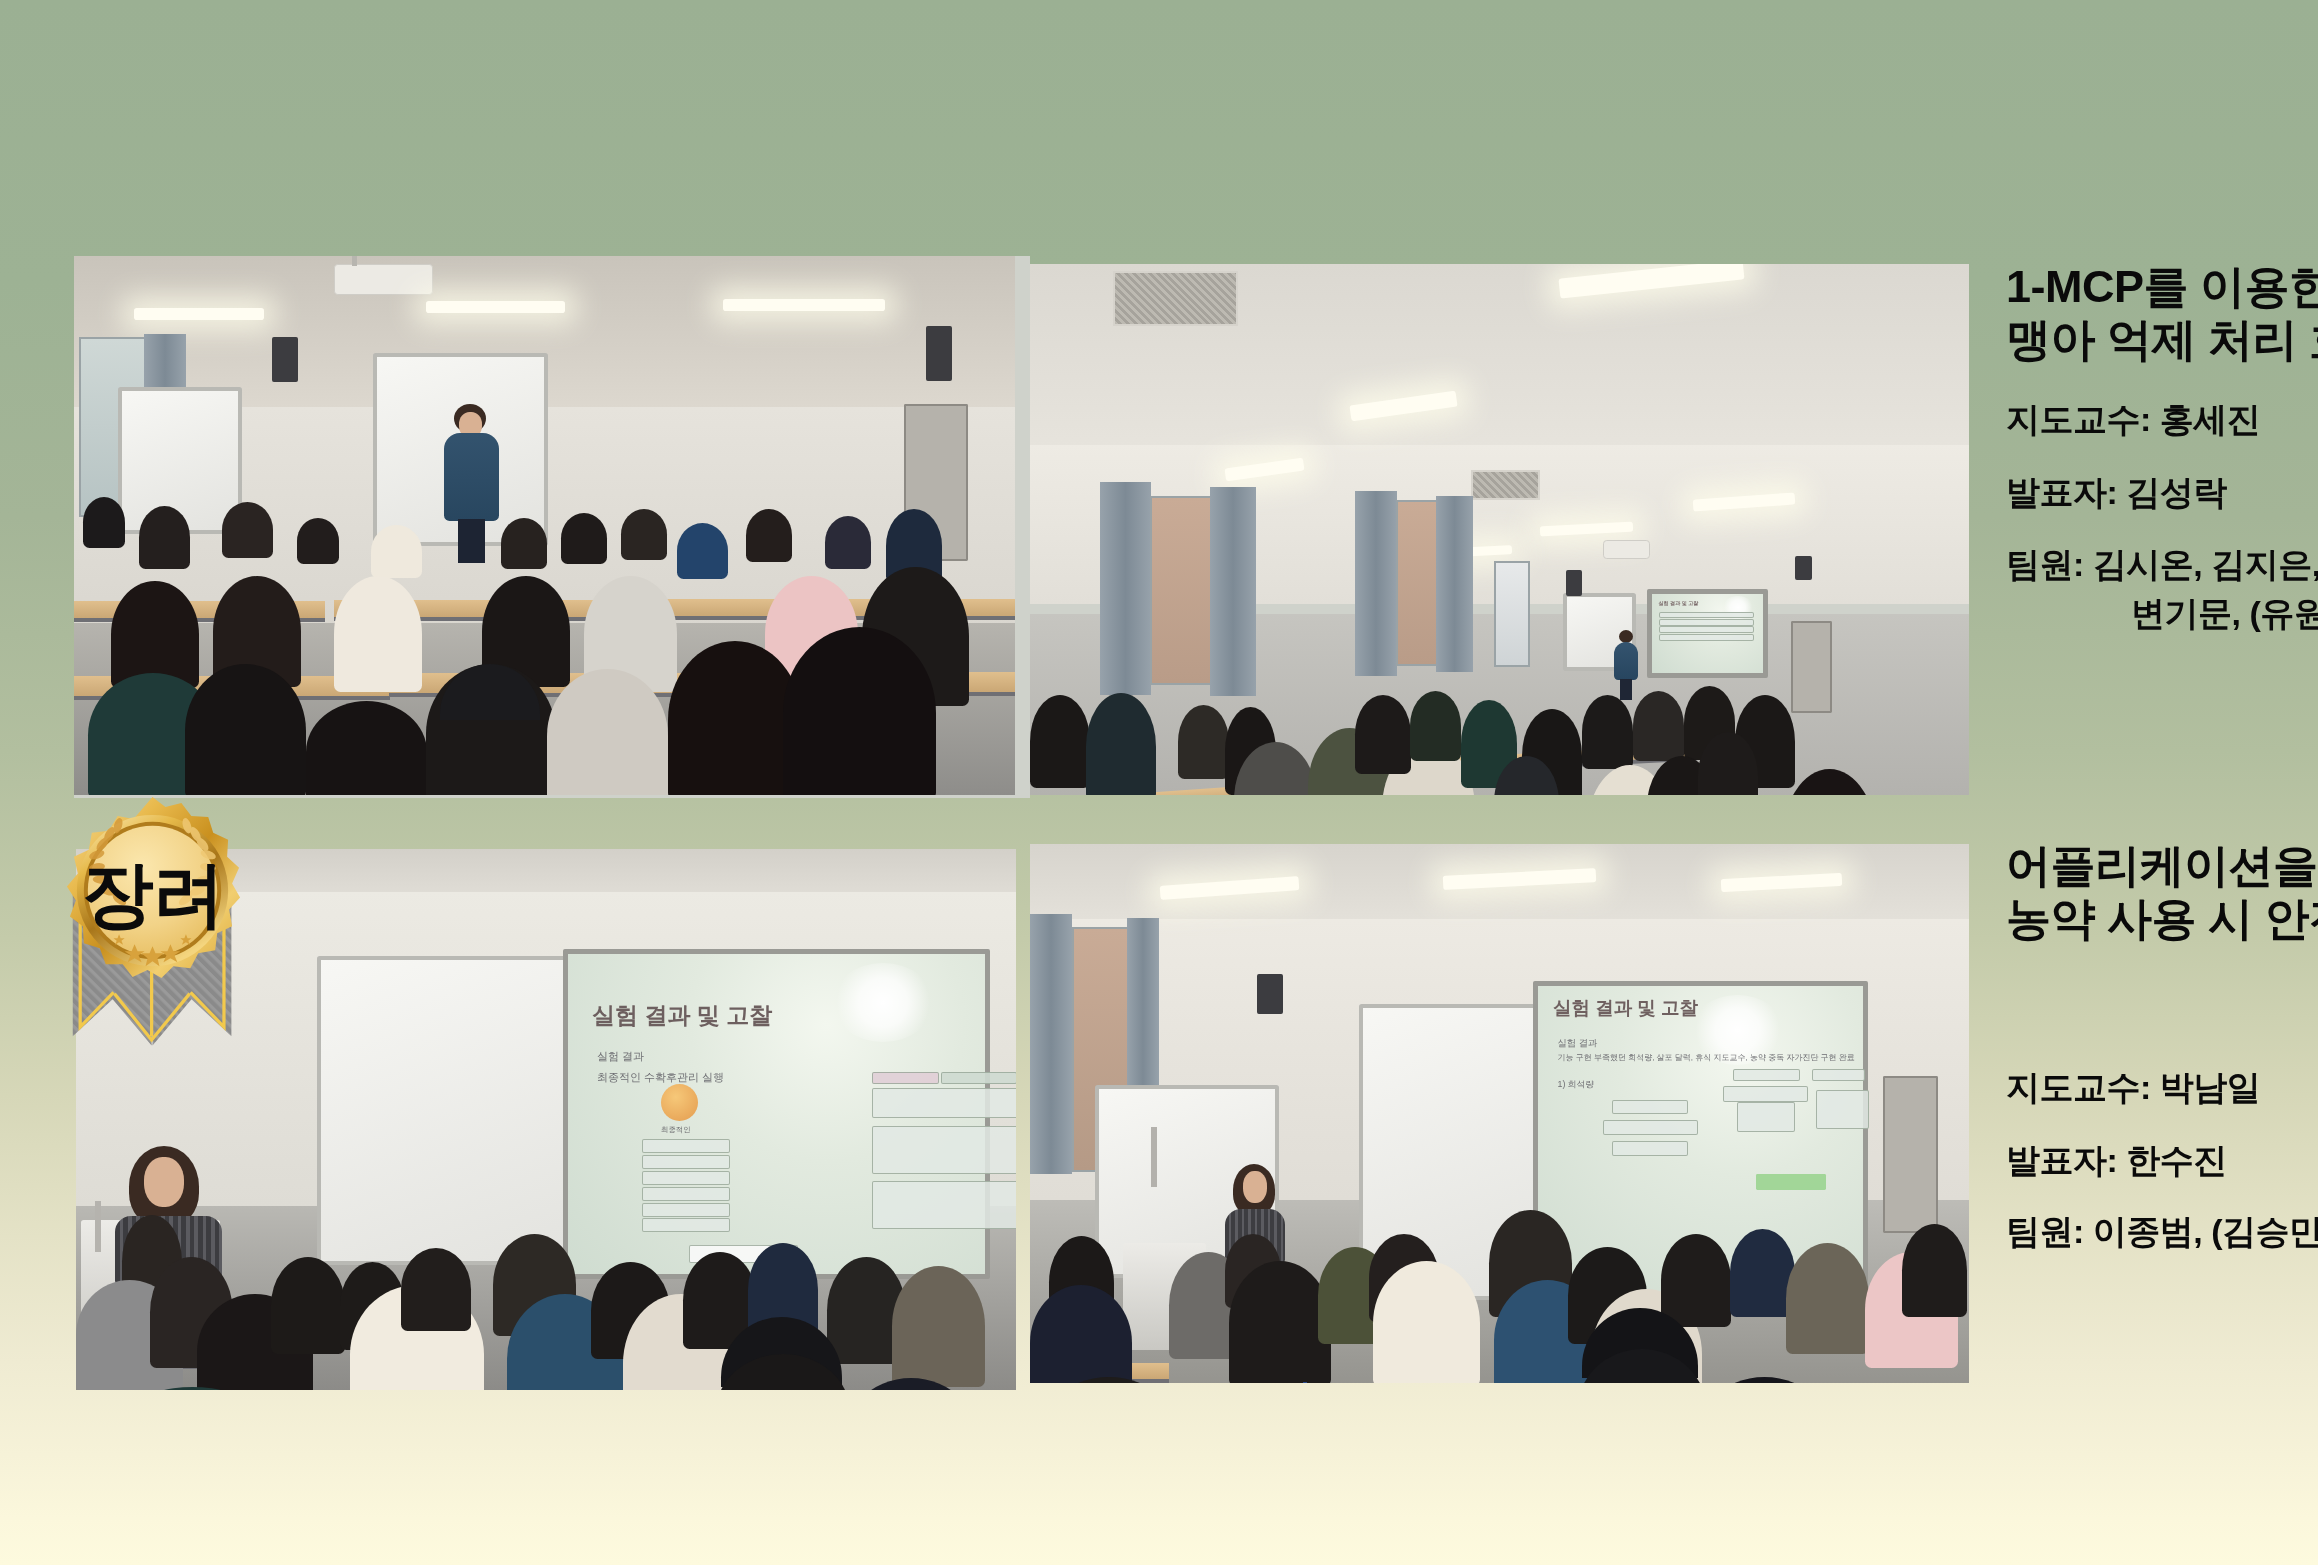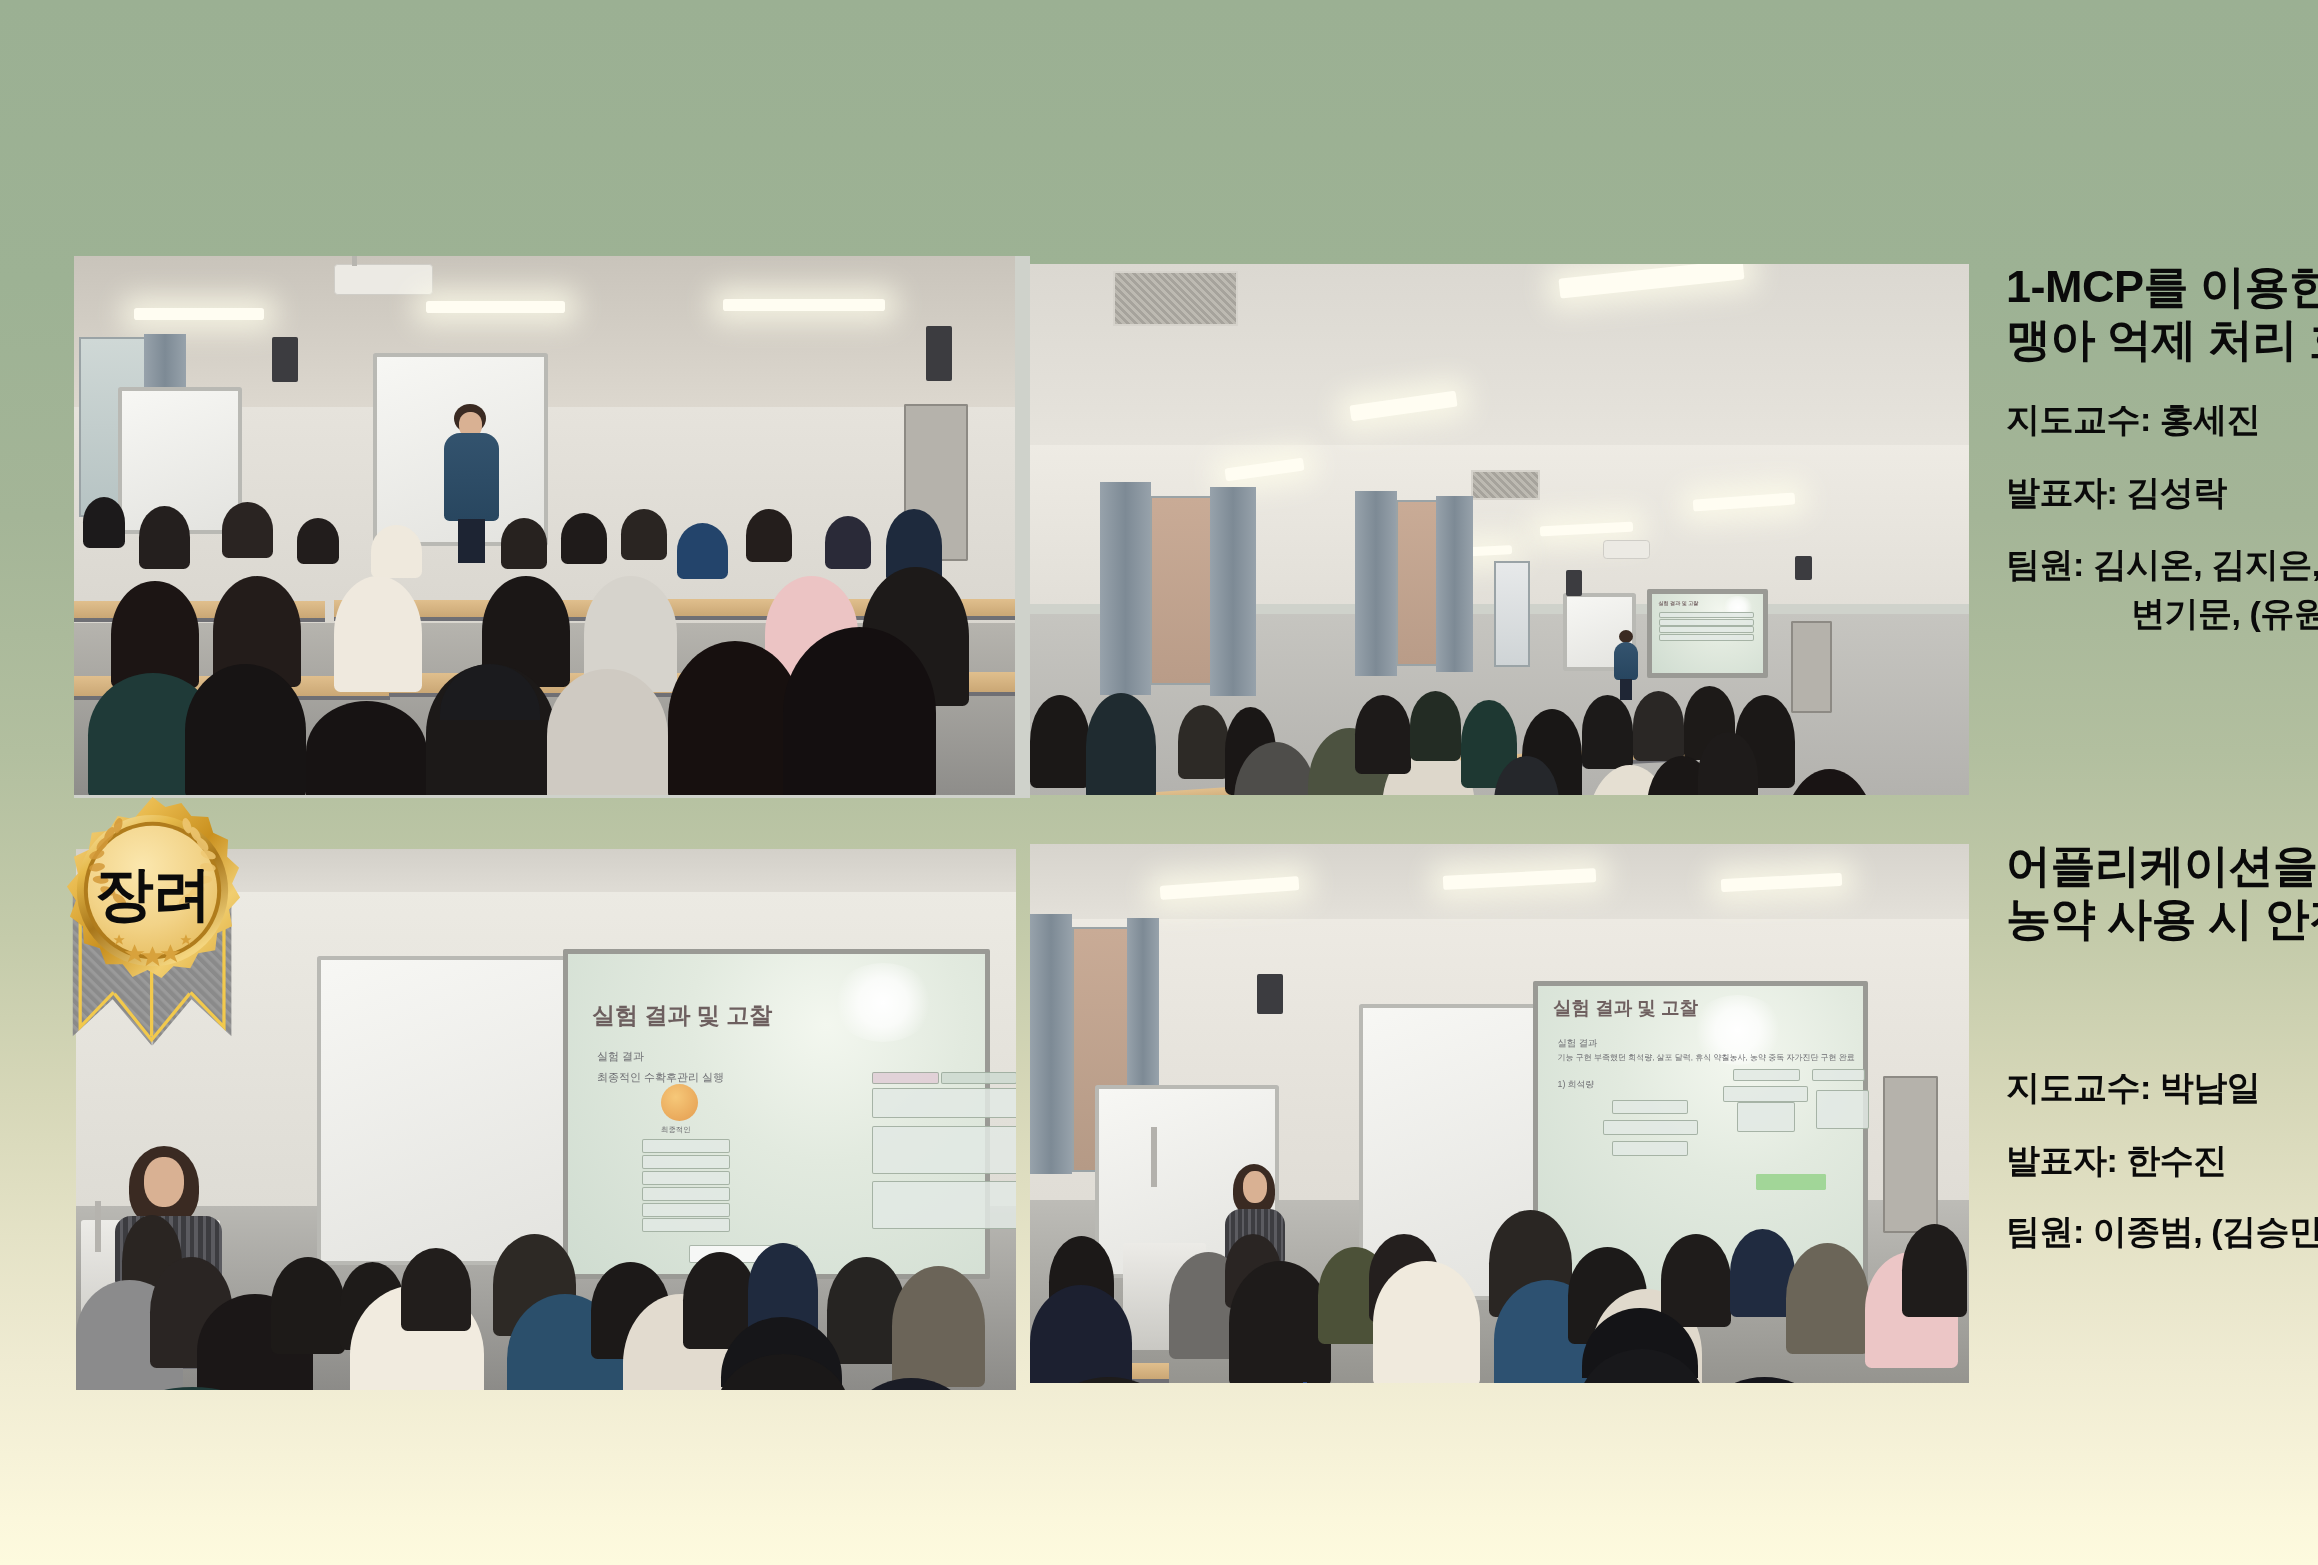--- a/index.html
+++ b/index.html
@@ -315,21 +315,21 @@
            background:linear-gradient(to bottom,#c9ab96,#b59a86);"></div>
       <div class="curtain" style="left:97px;top:74px;width:32px;height:250px;"></div>
       <div class="spkbox" style="left:227px;top:130px;width:26px;height:40px;"></div>
 
       <div class="wboard" style="left:65px;top:241px;width:176px;height:185px;"></div>
       <div class="wboard" style="left:329px;top:160px;width:172px;height:288px;"></div>
       <div class="screen" style="left:503px;top:137px;width:325px;height:315px;">
         <div class="glare" style="left:153px;top:9.3px;width:93px;height:70px;"></div>
         <div class="slidetitle" style="left:15px;top:9.3px;font-size:18.5px;color:#6f6060;">실험 결과 및 고찰</div>
         <div class="slideline" style="left:19.5px;top:51px;font-size:9.3px;">실험 결과</div>
-        <div class="slideline" style="left:19.5px;top:66px;font-size:8px;">기능 구현 부족했던 희석량, 살포 달력, 휴식 약칠농사, 농약 중독 자가진단 구현 완료</div>
+        <div class="slideline" style="left:19.5px;top:66px;font-size:8px;">기능 구현 부족했던 희석량, 살포 달력, 휴식 지도교수, 농약 중독 자가진단 구현 완료</div>
         <div class="slideline" style="left:19.5px;top:93px;font-size:8.8px;">1) 희석량</div>
         <div class="slidebox" style="left:195px;top:83px;width:65px;height:10.2px;"></div>
         <div class="slidebox" style="left:274px;top:83px;width:51px;height:10.2px;"></div>
         <div class="slidebox" style="left:185px;top:100px;width:83px;height:14px;"></div>
         <div class="slidebox" style="left:74px;top:114px;width:74px;height:12px;"></div>
         <div class="slidebox" style="left:65px;top:134px;width:93px;height:13px;"></div>
         <div class="slidebox" style="left:74px;top:155px;width:74px;height:13px;"></div>
         <div class="slidebox" style="left:199px;top:116px;width:56px;height:28px;"></div>
         <div class="slidebox" style="left:278px;top:104px;width:51px;height:37px;"></div>
         <div style="position:absolute;left:218px;top:188px;width:70px;height:16px;
@@ -454,21 +454,21 @@
       </g>
 
       <g fill="#D8A23C">
         <polygon points="66,145 68,150 73,150 69,153 71,158 66,155 61,158 63,153 59,150 64,150" transform="scale(0.8) translate(17,30)"></polygon>
         <polygon points="82,150 85,157 92,157 86,161 89,168 82,164 75,168 78,161 72,157 79,157"></polygon>
         <polygon points="100,152 103,159 111,159 105,164 107,172 100,167 93,172 95,164 89,159 97,159"></polygon>
         <polygon points="118,150 121,157 128,157 122,161 125,168 118,164 111,168 114,161 108,157 115,157"></polygon>
         <polygon points="134,145 136,150 141,150 137,153 139,158 134,155 129,158 131,153 127,150 132,150" transform="scale(0.8) translate(33,30)"></polygon>
       </g>
     </svg>
-    <div class="medal-label" style="left:9.3px;top:0;width:199px;height:199px;font-size:59px;padding-bottom:5.6px;">장려</div>
+    <div class="medal-label" style="left:9.3px;top:0;width:199px;height:199px;font-size:72px;padding-bottom:5.6px;">장려</div>
   </div>
 
   <div class="txtcol" style="left:2006px;top:260px;width:751px;">
     <div class="ttl" style="font-size:45px;">1-MCP를 이용한
 맹아 억제 처리 효과.</div>
     <div class="meta" style="font-size:34px;margin-top:31px;">지도교수: 홍세진</div>
     <div class="meta" style="font-size:34px;margin-top:27px;">발표자: 김성락</div>
     <div class="meta" style="font-size:34px;margin-top:26px;">팀원: 김시온, 김지은, 김한비,</div>
     <div class="meta" style="font-size:34px;margin-top:2.8px;padding-left:125px;">변기문, (유원영)</div>
   </div>

